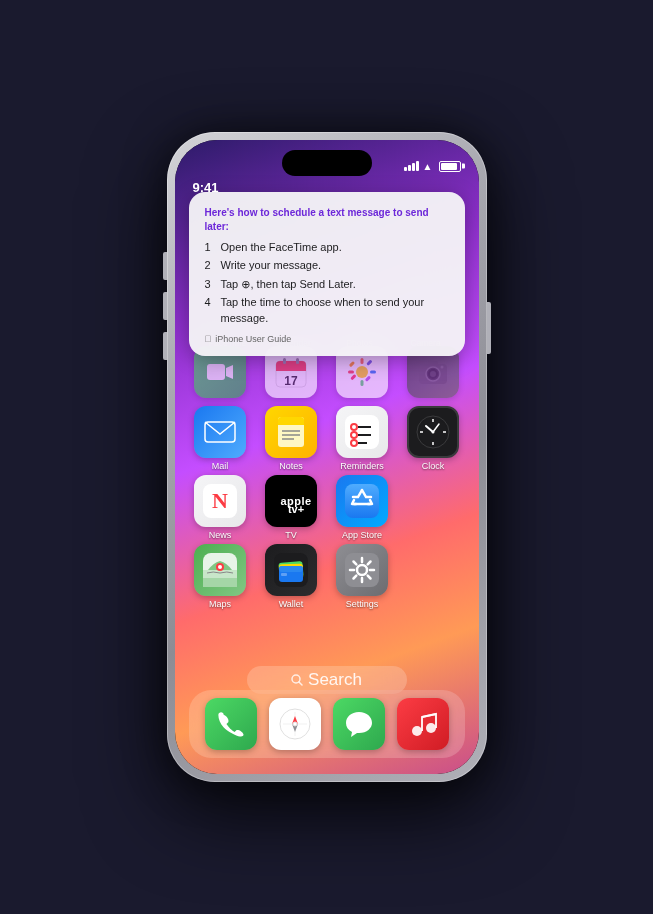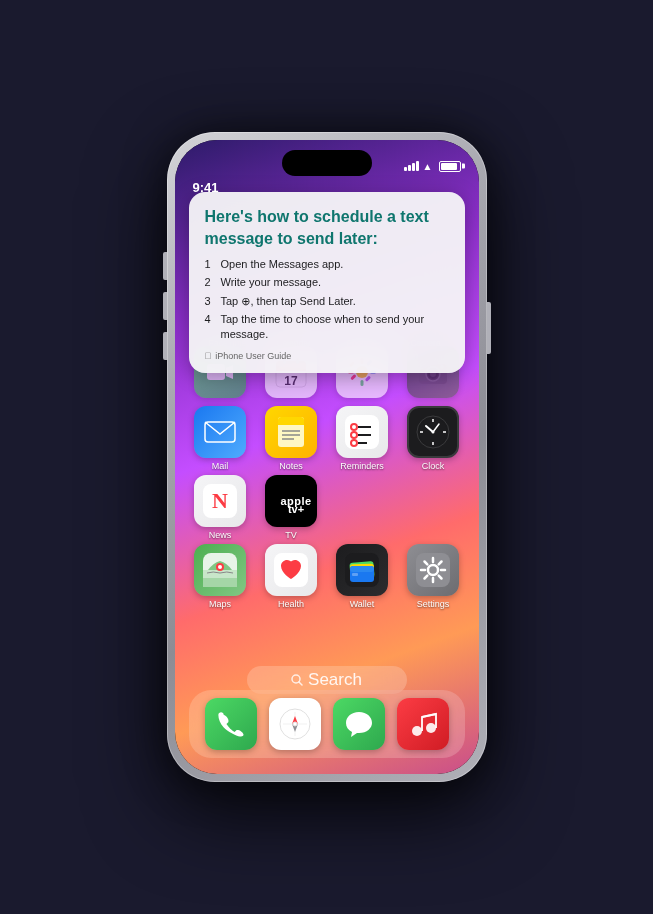--- a/index.html
+++ b/index.html
@@ -137,22 +137,22 @@
       background: rgba(245, 245, 247, 0.95);
       backdrop-filter: blur(20px);
       border-radius: 16px;
       padding: 14px 16px 12px;
       z-index: 8;
       box-shadow: 0 4px 20px rgba(0,0,0,0.3);
     }
 
     .notification-title {
       font-weight: 600;
-      font-size: 16px;
-      color: #0f766e;
+      font-size: 10px;
+      color: #6d28d9;
       margin-bottom: 6px;
       line-height: 1.4;
     }
 
     .notification-steps {
       list-style: none;
       margin: 0;
       padding: 0;
     }
 
@@ -384,21 +384,21 @@
             <div class="battery-fill"></div>
           </div>
         </div>
       </div>
 
       <div class="notification-card">
         <div class="notification-title">Here's how to schedule a text message to send later:</div>
         <div class="notification-steps">
           <div class="notification-step">
             <span class="step-num">1</span>
-            <span>Open the Messages app.</span>
+            <span>Open the FaceTime app.</span>
           </div>
           <div class="notification-step">
             <span class="step-num">2</span>
             <span>Write your message.</span>
           </div>
           <div class="notification-step">
             <span class="step-num">3</span>
             <span>Tap ⊕, then tap Send Later.</span>
           </div>
           <div class="notification-step">
@@ -544,45 +544,55 @@
           <div class="app-cell">
             <div class="app-icon icon-tv">
               <svg width="34" height="34" viewBox="0 0 34 34">
                 <rect width="34" height="34" rx="8" fill="black"></rect>
                 <text x="17" y="21" text-anchor="middle" font-size="11" font-weight="700" fill="white" letter-spacing="0.5">apple</text>
                 <text x="17" y="29" text-anchor="middle" font-size="11" font-weight="700" fill="white">tv+</text>
               </svg>
             </div>
             <span class="app-name">TV</span>
           </div>
+          <div class="app-cell">
+            <div class="app-icon icon-appstore">
+              <svg width="34" height="34" viewBox="0 0 34 34">
+                <rect width="34" height="34" rx="8" fill="url(#asGrad)"></rect>
+                <defs>
+                  <linearGradient id="asGrad" x1="0" y1="0" x2="0" y2="1">
+                    <stop offset="0%" stop-color="#4facfe"></stop>
+                    <stop offset="100%" stop-color="#1a78f0"></stop>
+                  </linearGradient>
+                </defs>
+                <path d="M17 6 L13 13 L8 13" fill="none" stroke="white" stroke-width="2.5" stroke-linecap="round"></path>
+                <path d="M17 6 L21 13 L26 13" fill="none" stroke="white" stroke-width="2.5" stroke-linecap="round"></path>
+                <path d="M9 16 L7 20 L11 20" fill="none" stroke="white" stroke-width="2.5" stroke-linecap="round" stroke-linejoin="round"></path>
+                <path d="M25 16 L27 20 L23 20" fill="none" stroke="white" stroke-width="2.5" stroke-linecap="round" stroke-linejoin="round"></path>
+                <line x1="9" y1="20" x2="25" y2="20" stroke="white" stroke-width="2.5" stroke-linecap="round"></line>
+              </svg>
+            </div>
+            <span class="app-name">App Store</span>
+          </div>
         </div>
 
         <div class="app-row">
           <div class="app-cell">
             <div class="app-icon icon-maps">
               <svg width="34" height="34" viewBox="0 0 34 34">
                 <rect width="34" height="34" rx="8" fill="#e8f4e8"></rect>
                 <rect x="0" y="17" width="34" height="17" rx="0" fill="#c8e6c9"></rect>
                 <rect x="0" y="25" width="34" height="9" rx="0 0 8 8" fill="#a5d6a7"></rect>
                 <path d="M5 17 Q10 10 17 8 Q24 10 29 17" fill="#81c784" stroke="none"></path>
                 <circle cx="17" cy="14" r="4" fill="#fc3c44"></circle>
                 <circle cx="17" cy="14" r="2" fill="white"></circle>
                 <path d="M4 20 Q10 18 17 20 Q24 18 30 20" fill="none" stroke="#888" stroke-width="1"></path>
               </svg>
             </div>
             <span class="app-name">Maps</span>
-          </div>
-          <div class="app-cell">
-            <div class="app-icon icon-health">
-              <svg width="34" height="34" viewBox="0 0 34 34">
-                <rect width="34" height="34" rx="8" fill="white"></rect>
-                <path d="M17 26 C17 26 7 20 7 13 C7 9.5 10 7 13 7 C15 7 17 8.5 17 8.5 C17 8.5 19 7 21 7 C24 7 27 9.5 27 13 C27 20 17 26 17 26Z" fill="#fc3c44"></path>
-              </svg>
-            </div>
-            <span class="app-name">Health</span>
           </div>
           <div class="app-cell">
             <div class="app-icon icon-wallet">
               <svg width="34" height="34" viewBox="0 0 34 34">
                 <rect width="34" height="34" rx="8" fill="#1c1c1e"></rect>
 
                 <rect x="5" y="9" width="24" height="16" rx="3" fill="#4cd964" transform="rotate(-5 17 17)"></rect>
                 <rect x="5" y="11" width="24" height="16" rx="3" fill="#ffd700" transform="rotate(-1 17 17)"></rect>
                 <rect x="5" y="13" width="24" height="16" rx="3" fill="#1a78f0"></rect>
                 <rect x="5" y="13" width="24" height="6" rx="3" fill="#2a88f0"></rect>

